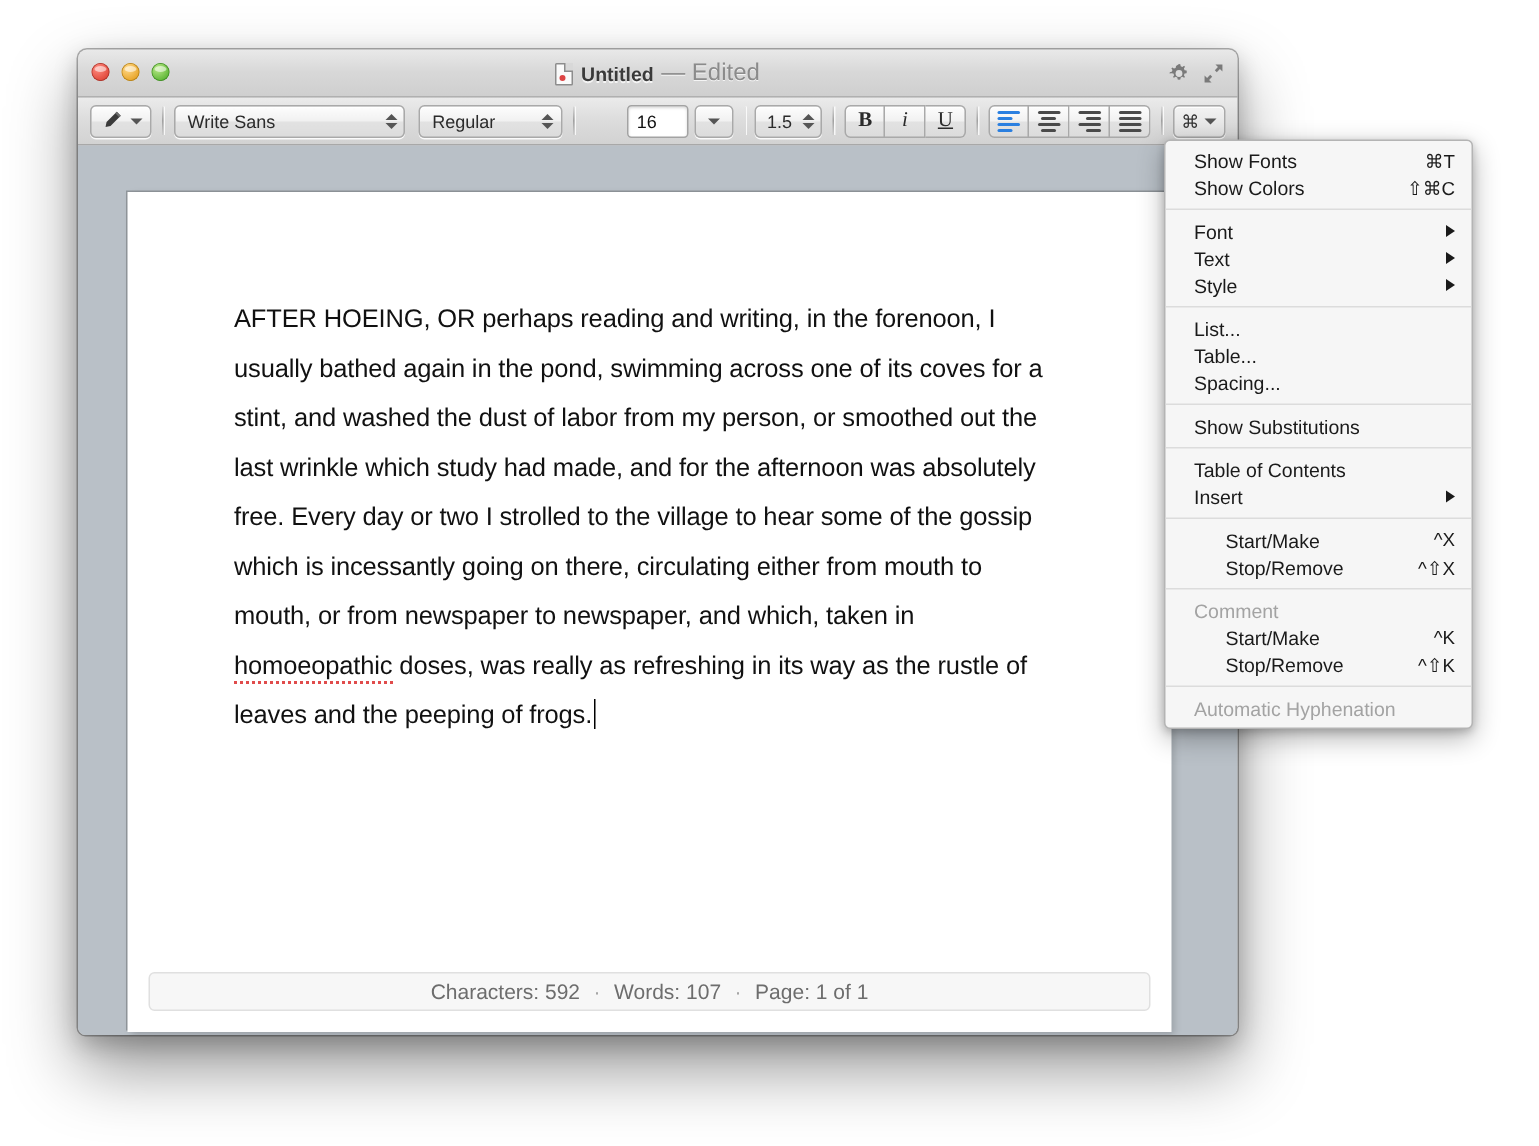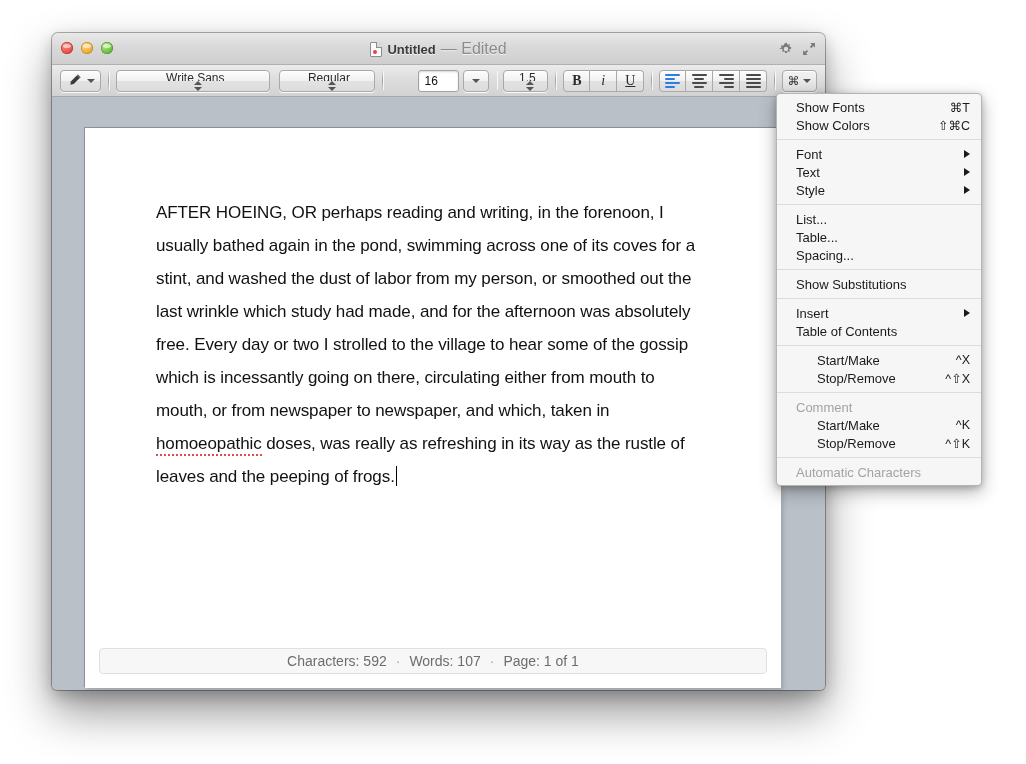--- a/index.html
+++ b/index.html
@@ -157,21 +157,20 @@
     width: 46px;
     justify-content: center;
     gap: 5px;
     padding: 0 4px;
   }
 
   
   .combo {
     justify-content: space-between;
     padding: 0 4px 0 8px;
-    flex-direction: column;
   }
   .combo .label { white-space: nowrap; overflow: hidden; }
   #font-family-combo { width: 176px; }
   #font-style-combo  { width: 108px; }
 
   .stepper-arrows { width: 9px; display: flex; flex-direction: column; align-items: center; gap: 2px; margin-left: 6px;}
   .arr-up   { width:0; height:0; border-left:4px solid transparent; border-right:4px solid transparent; border-bottom:4px solid #555; }
   .arr-down { width:0; height:0; border-left:4px solid transparent; border-right:4px solid transparent; border-top:4px solid #555; }
 
   
@@ -522,25 +521,25 @@
       </div>
       <div class="menu-item">
         <span class="mi-label">Spacing...</span>
       </div>
       <div class="menu-sep"></div>
       <div class="menu-item">
         <span class="mi-label">Show Substitutions</span>
       </div>
       <div class="menu-sep"></div>
       <div class="menu-item">
+        <span class="mi-label">Table of Contents</span>
+      </div>
+      <div class="menu-item">
         <span class="mi-label">Insert</span>
         <span class="submenu-arrow"></span>
-      </div>
-      <div class="menu-item">
-        <span class="mi-label">Table of Contents</span>
       </div>
       <div class="menu-sep"></div>
       <div class="menu-item indent">
         <span class="mi-label">Start/Make</span>
         <span class="mi-key">^X</span>
       </div>
       <div class="menu-item indent">
         <span class="mi-label">Stop/Remove</span>
         <span class="mi-key">^⇧X</span>
       </div>
@@ -549,17 +548,17 @@
       <div class="menu-item indent">
         <span class="mi-label">Start/Make</span>
         <span class="mi-key">^K</span>
       </div>
       <div class="menu-item indent">
         <span class="mi-label">Stop/Remove</span>
         <span class="mi-key">^⇧K</span>
       </div>
       <div class="menu-sep"></div>
       <div class="menu-item disabled">
-        <span class="mi-label">Automatic Characters</span>
+        <span class="mi-label">Automatic Hyphenation</span>
       </div>
     </div>
 
 </div>
 
 </body></html>

